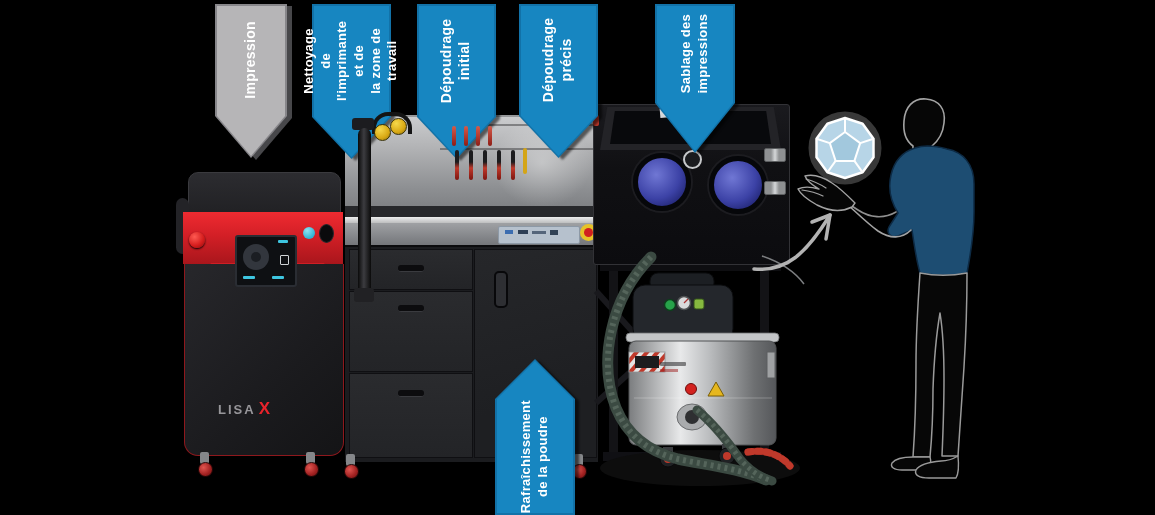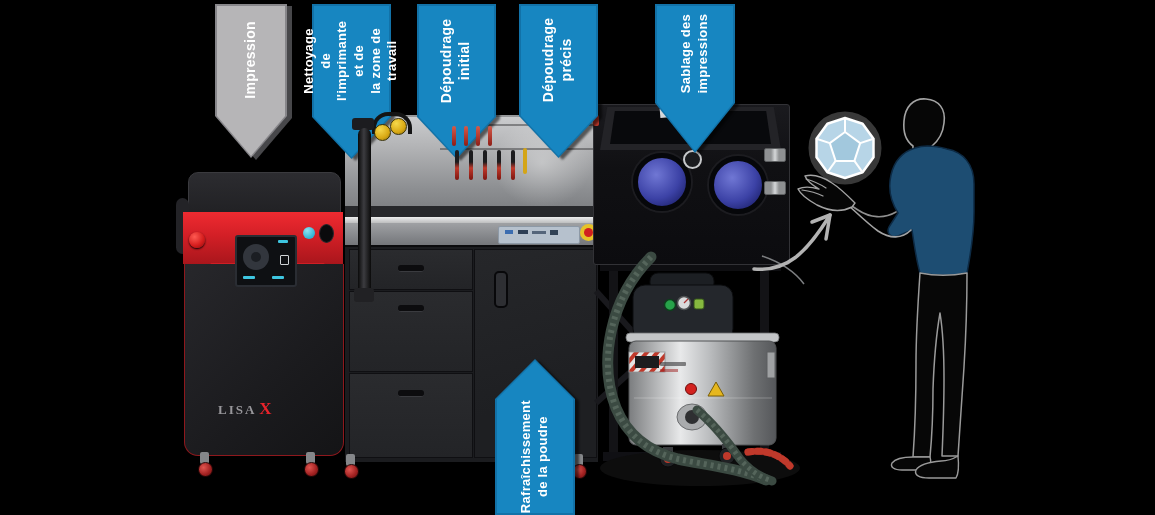--- a/index.html
+++ b/index.html
@@ -53,21 +53,21 @@
   #screen-dpad{left:243px;top:244px;width:26px;height:26px;border-radius:50%;background:#32363d;}
   #screen-dpad-center{left:251px;top:252px;width:10px;height:10px;border-radius:50%;background:#1b1e23;}
   .cyan-dash{background:#3ec6e0;border-radius:1px;}
   #dash1{left:278px;top:240px;width:10px;height:3px;}
   #dash2{left:243px;top:276px;width:12px;height:3px;}
   #dash3{left:272px;top:276px;width:12px;height:3px;}
   #screen-glyph{left:280px;top:255px;width:7px;height:8px;border:1px solid #cfd3d6;border-radius:1px;}
   #printer-powerbtn{left:303px;top:227px;width:12px;height:12px;border-radius:50%;
     background:radial-gradient(circle at 35% 30%,#8fe2f2,#2fb3d2 70%);}
   #printer-key{left:319px;top:224px;width:13px;height:17px;border-radius:50%;background:#0a0a0c;border:1px solid #28282c;}
-  #printer-logo{left:218px;top:399px;width:90px;color:#97969a;font-size:13px;font-weight:bold;letter-spacing:2px;font-family:Liberation Serif, serif;}
+  #printer-logo{left:218px;top:399px;width:90px;color:#97969a;font-size:13px;font-weight:bold;letter-spacing:2px;}
   #printer-logo .logo-x{color:#e8232b;font-size:17px;margin-left:3px;letter-spacing:0;}
 
   
   #station-wall{left:345px;top:115px;width:253px;height:102px;
     background:linear-gradient(180deg,#cbccce 0%,#b2b3b5 30%,#8d8f92 70%,#77797c 100%);
     border-top:2px solid #96989a;}
   #wall-highlight{left:492px;top:118px;width:100px;height:90px;
     background:radial-gradient(ellipse at center,rgba(255,255,255,0.35),transparent 70%);}
   .wall-rail{background:rgba(60,60,62,0.5);height:2px;}
   #rail1{left:440px;top:124px;width:155px;}

